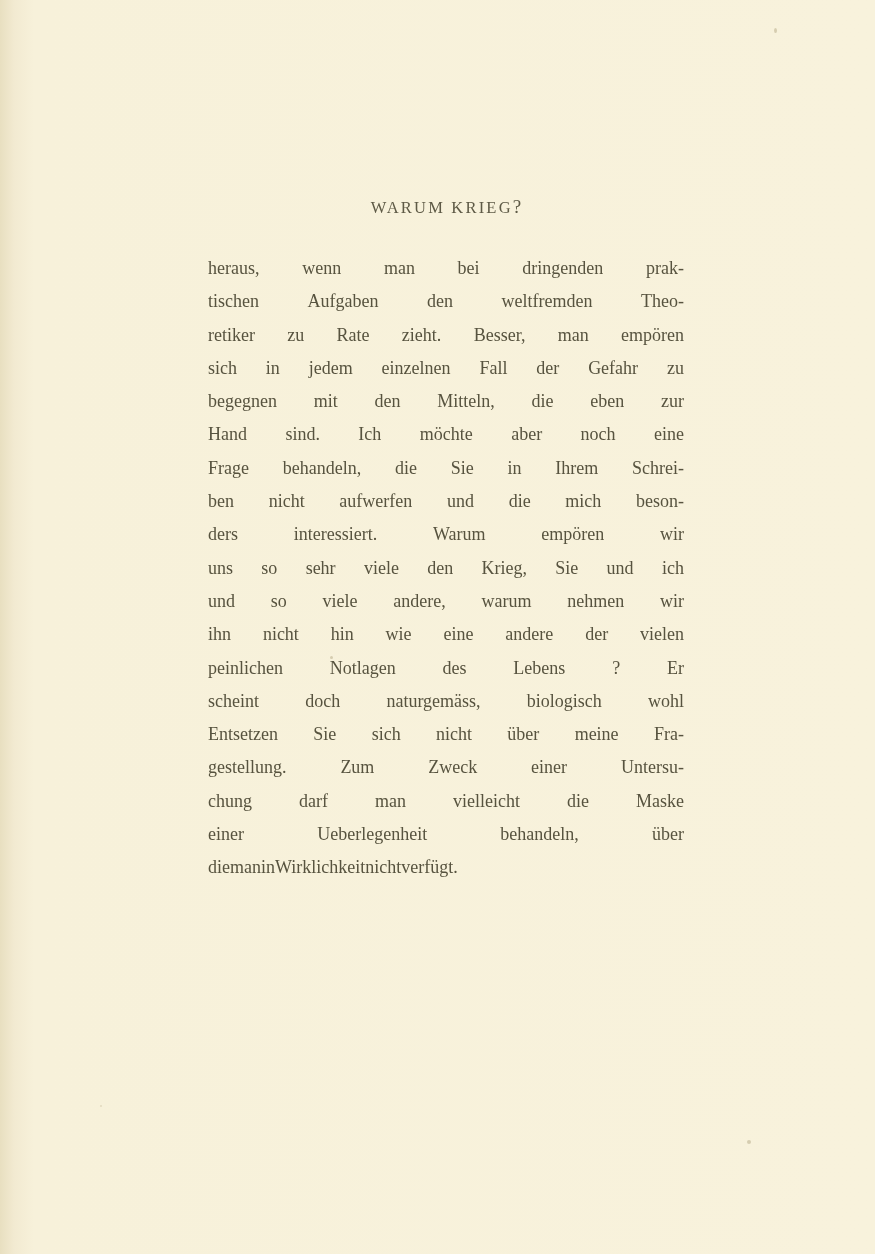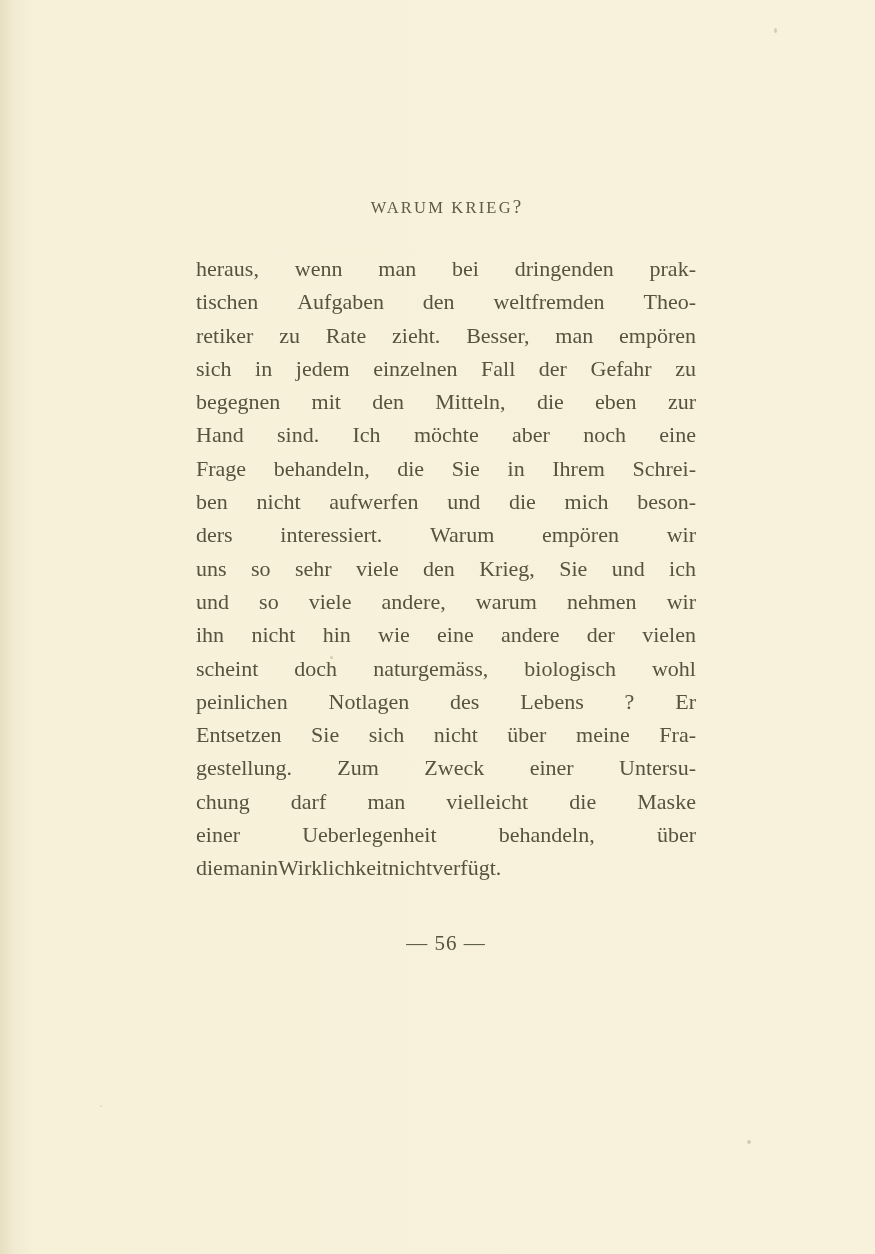--- a/index.html
+++ b/index.html
@@ -49,23 +49,23 @@
     text-transform: uppercase;
     margin: 0 0 34px 0;
     white-space: nowrap;
   }
   .running-head .qmark {
     letter-spacing: 0;
     font-size: 19px;
   }
 
   .body-text {
-    margin: 0;
+    margin: 12px;
     color: #57533f;
-    font-size: 22px;
+    font-size: 18px;
     line-height: 33.3px;
     text-align: justify;
     text-justify: inter-word;
     hyphens: manual;
   }
   .line {
     display: flex;
     justify-content: space-between;
     width: 100%;
     white-space: pre;
@@ -110,24 +110,23 @@
         <div class="line"><span>retiker</span><span>zu</span><span>Rate</span><span>zieht.</span><span>Besser,</span><span>man</span><span>empören</span></div>
         <div class="line"><span>sich</span><span>in</span><span>jedem</span><span>einzelnen</span><span>Fall</span><span>der</span><span>Gefahr</span><span>zu</span></div>
         <div class="line"><span>begegnen</span><span>mit</span><span>den</span><span>Mitteln,</span><span>die</span><span>eben</span><span>zur</span></div>
         <div class="line"><span>Hand</span><span>sind.</span><span>Ich</span><span>möchte</span><span>aber</span><span>noch</span><span>eine</span></div>
         <div class="line"><span>Frage</span><span>behandeln,</span><span>die</span><span>Sie</span><span>in</span><span>Ihrem</span><span>Schrei-</span></div>
         <div class="line"><span>ben</span><span>nicht</span><span>aufwerfen</span><span>und</span><span>die</span><span>mich</span><span>beson-</span></div>
         <div class="line"><span>ders</span><span>interessiert.</span><span>Warum</span><span>empören</span><span>wir</span></div>
         <div class="line"><span>uns</span><span>so</span><span>sehr</span><span>viele</span><span>den</span><span>Krieg,</span><span>Sie</span><span>und</span><span>ich</span></div>
         <div class="line"><span>und</span><span>so</span><span>viele</span><span>andere,</span><span>warum</span><span>nehmen</span><span>wir</span></div>
         <div class="line"><span>ihn</span><span>nicht</span><span>hin</span><span>wie</span><span>eine</span><span>andere</span><span>der</span><span>vielen</span></div>
+        <div class="line"><span>peinlichen</span><span>Notlagen</span><span>des</span><span>Lebens</span><span>?</span><span>Er</span></div>
         <div class="line"><span>scheint</span><span>doch</span><span>naturgemäss,</span><span>biologisch</span><span>wohl</span></div>
-        <div class="line"><span>peinlichen</span><span>Notlagen</span><span>des</span><span>Lebens</span><span>?</span><span>Er</span></div>
         <div class="line"><span>Entsetzen</span><span>Sie</span><span>sich</span><span>nicht</span><span>über</span><span>meine</span><span>Fra-</span></div>
         <div class="line"><span>gestellung.</span><span>Zum</span><span>Zweck</span><span>einer</span><span>Untersu-</span></div>
         <div class="line"><span>chung</span><span>darf</span><span>man</span><span>vielleicht</span><span>die</span><span>Maske</span></div>
         <div class="line"><span>einer</span><span>Ueberlegenheit</span><span>behandeln,</span><span>über</span></div>
         <div class="line last"><span>die</span><span>man</span><span>in</span><span>Wirklichkeit</span><span>nicht</span><span>verfügt.</span></div>
       </div>
 
-    <div class="folio">— 56 —</div>
   </div>
 </div>
 
 </body></html>

